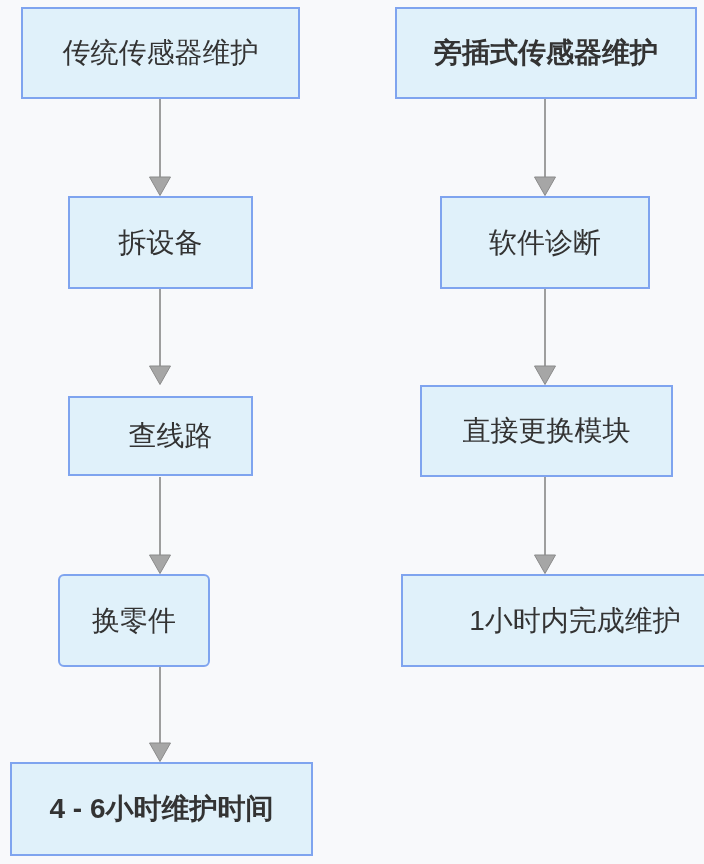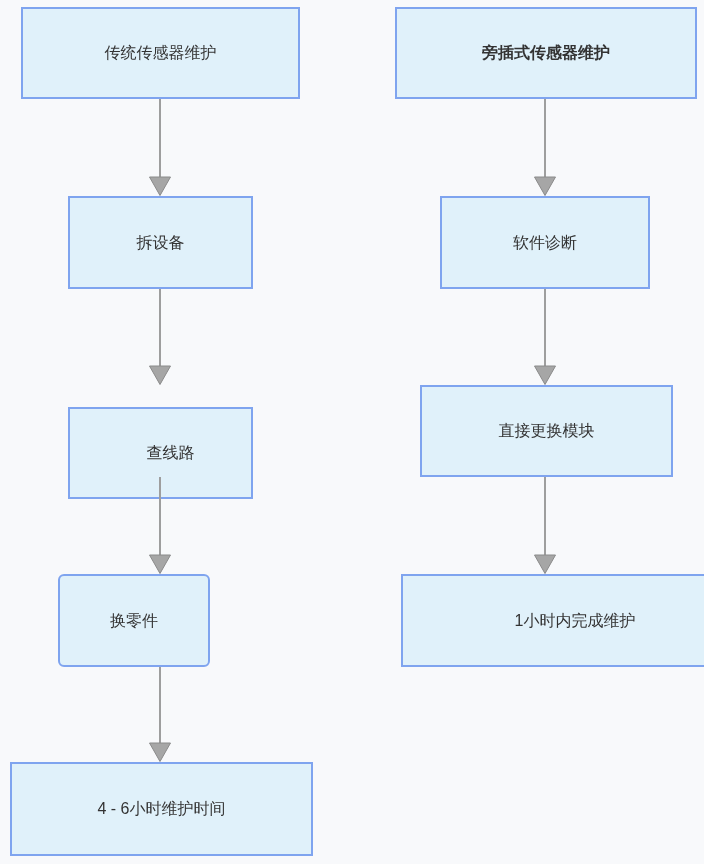--- a/index.html
+++ b/index.html
@@ -16,38 +16,38 @@
     overflow: hidden;
   }
   .node {
     position: absolute;
     box-sizing: border-box;
     background: #e0f1fa;
     border: 2px solid #7fa4ef;
     display: flex;
     align-items: center;
     justify-content: center;
-    font-size: 16px;
+    font-size: 28px;
     color: #333333;
     text-align: center;
     line-height: 1.2;
     white-space: nowrap;
   }
   .arrow {
     position: absolute;
     width: 22px;
   }
   .arrow svg { display: block; }
 
   
   .n-a1 { left: 21px;  top: 7px;   width: 279px; height: 92px; }
   .n-a2 { left: 68px;  top: 196px; width: 185px; height: 93px; }
-  .n-a3 { left: 68px;  top: 407px; width: 185px; height: 92px; padding-left: 20px; }
+  .n-a3 { left: 68px;  top: 396px; width: 185px; height: 80px; padding-left: 20px; }
   .n-a4 { left: 58px;  top: 574px; width: 152px; height: 93px; border-radius: 6px; }
-  .n-a5 { left: 10px;  top: 762px; width: 303px; height: 94px; }
+  .n-a5 { left: 10px;  top: 762px; width: 303px; height: 94px; font-weight: bold; }
 
   
   .n-b1 { left: 395px; top: 7px;   width: 302px; height: 92px; font-weight: bold; }
   .n-b2 { left: 440px; top: 196px; width: 210px; height: 93px; }
   .n-b3 { left: 420px; top: 385px; width: 253px; height: 92px; text-align: center; }
   .n-b4 { left: 401px; top: 574px; width: 348px; height: 93px; }
 
   
   .ar-l1 { left: 149px; top: 99px;  height: 97px; }
   .ar-l2 { left: 149px; top: 289px; height: 96px; }

